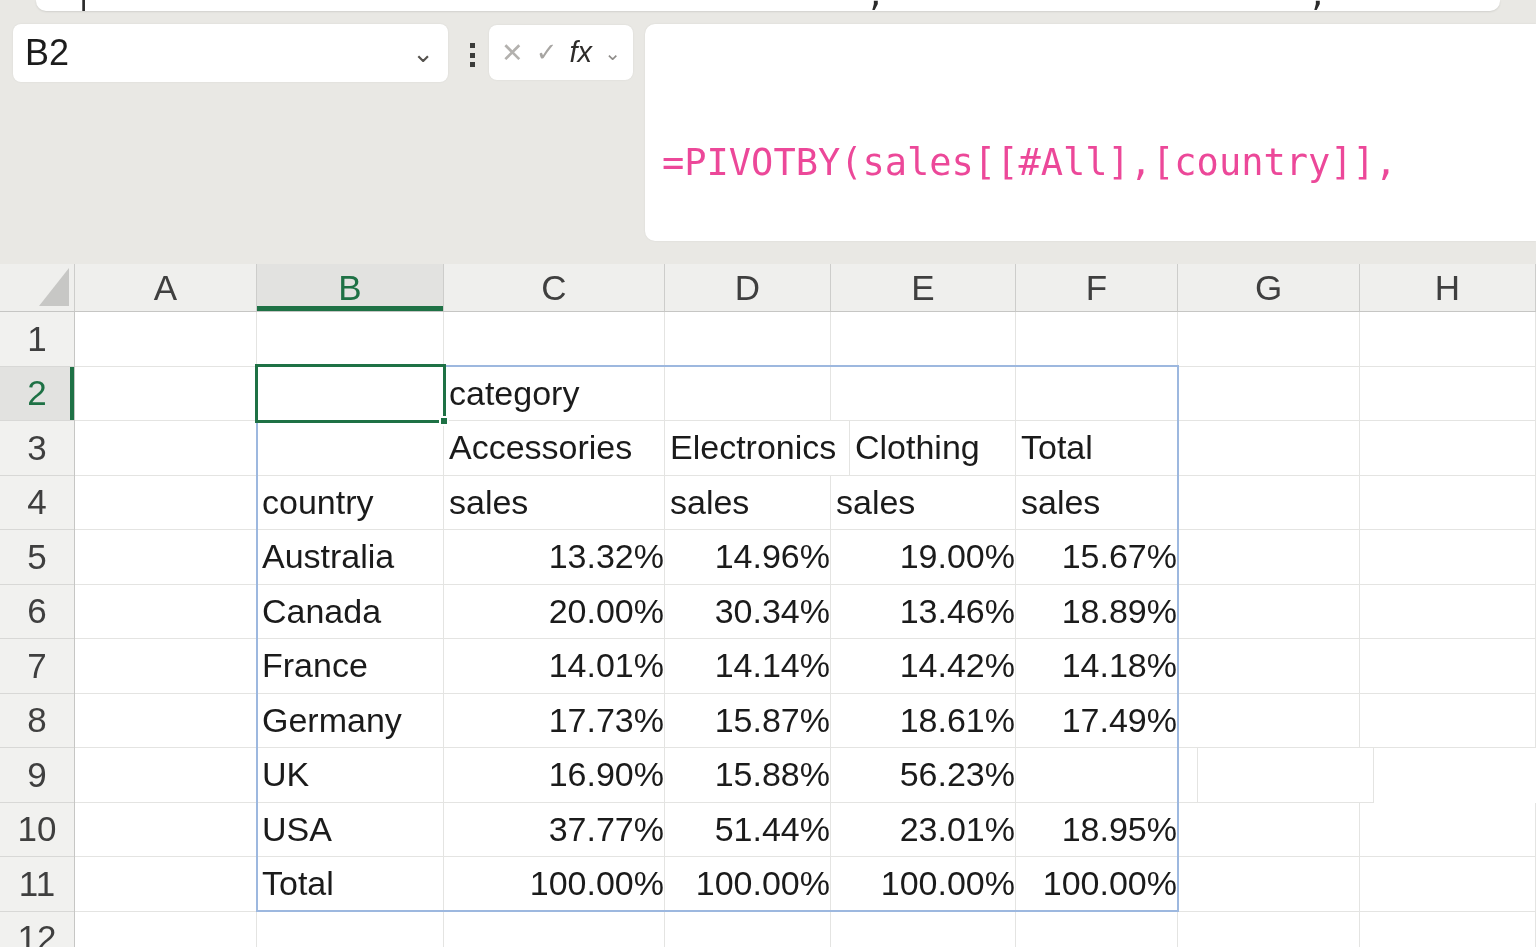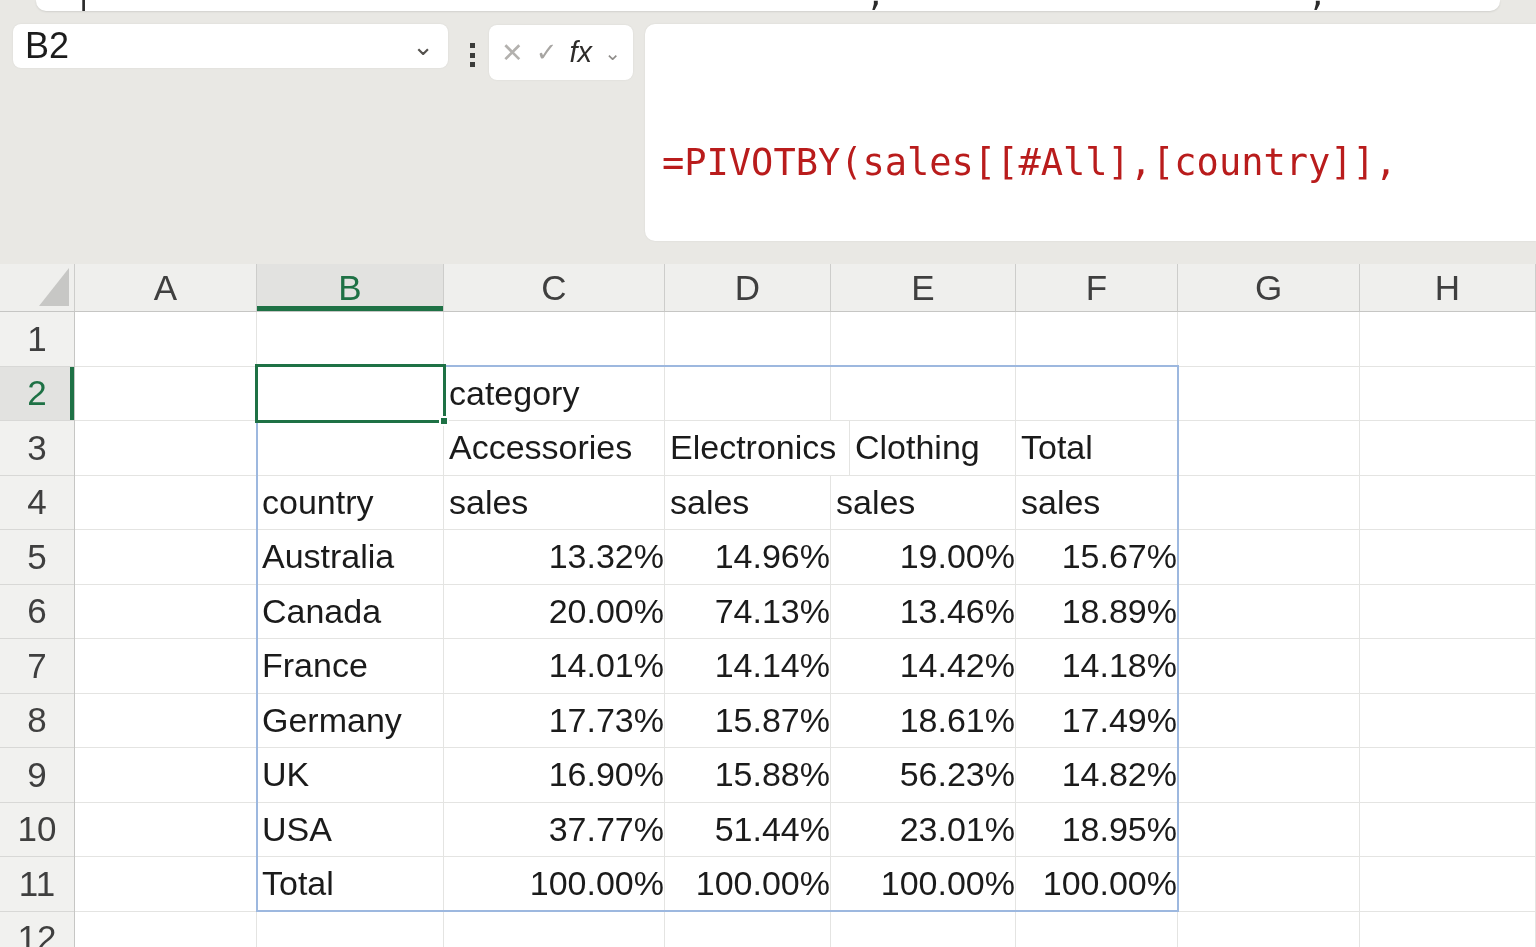--- a/index.html
+++ b/index.html
@@ -21,21 +21,21 @@
   .frag {
     position:absolute; top:-24px;
     font:32px "DejaVu Sans Mono", monospace; color:#2B2B2B;
   }
   .frag1 { left:38px; }
   .frag2 { left:830px; }
   .frag3 { left:1272px; }
 
   
   .name-box {
-    position:absolute; left:13px; top:24px; width:435px; height:44px;
+    position:absolute; left:13px; top:24px; width:435px; height:58px;
     background:#FFFFFF; border-radius:8px;
     box-shadow:0 0 2px rgba(0,0,0,0.08);
     display:flex; align-items:center;
   }
   .name-box-value {
     font-size:36px; color:#1C1C1C; padding-left:12px; flex:1;
   }
   .name-box-chevron {
     font-size:26px; color:#55524E; padding-right:14px; line-height:1;
   }
@@ -54,21 +54,21 @@
   .fx-enter  { font-size:26px; color:#A7A5A2; }
   .fx-label  { font-family:Liberation Sans, sans-serif; font-style:italic; font-size:29px; color:#2E2C2A; }
   .fx-chevron{ font-size:20px; color:#8E8C89; }
 
   .formula-bar {
     position:absolute; left:645px; top:24px; width:891px; height:217px;
     background:#FFFFFF; border-radius:10px 0 0 10px;
     box-shadow:0 0 2px rgba(0,0,0,0.08);
     padding:6px 0 0 17px;
     font-family:"DejaVu Sans Mono", monospace;
-    font-size:37px; line-height:53px; color:#b91c1c;
+    font-size:37px; line-height:53px; color:#ec4899;
     white-space:pre; overflow:hidden; cursor:text;
   }
 
   
   .col-headers {
     position:absolute; left:0; top:264px; width:1536px; height:48px;
     display:flex; border-bottom:1px solid #C6C6C4; background:#EFEFED;
   }
   .corner-cell {
     position:relative; width:75px; height:100%;
@@ -251,21 +251,21 @@
       <div class="c wE num">19.00%</div>
       <div class="c wF num">15.67%</div>
       <div class="c wG"></div>
       <div class="c wH"></div>
   </div>
 
   <div class="grid-row">
     <div class="c wA"></div>
       <div class="c wB txt">Canada</div>
       <div class="c wC num">20.00%</div>
-      <div class="c wD num">74.13%</div>
+      <div class="c wD num">30.34%</div>
       <div class="c wE num">13.46%</div>
       <div class="c wF num">18.89%</div>
       <div class="c wG"></div>
       <div class="c wH"></div>
   </div>
 
   <div class="grid-row">
     <div class="c wA"></div>
       <div class="c wB txt">France</div>
       <div class="c wC num">14.01%</div>
@@ -286,21 +286,20 @@
       <div class="c wG"></div>
       <div class="c wH"></div>
   </div>
 
   <div class="grid-row">
     <div class="c wA"></div>
       <div class="c wB txt">UK</div>
       <div class="c wC num">16.90%</div>
       <div class="c wD num">15.88%</div>
       <div class="c wE num">56.23%</div>
-      <div class="c wF num">14.82%</div>
       <div class="c wG"></div>
       <div class="c wH"></div>
   </div>
 
   <div class="grid-row">
     <div class="c wA"></div>
       <div class="c wB txt">USA</div>
       <div class="c wC num">37.77%</div>
       <div class="c wD num">51.44%</div>
       <div class="c wE num">23.01%</div>

